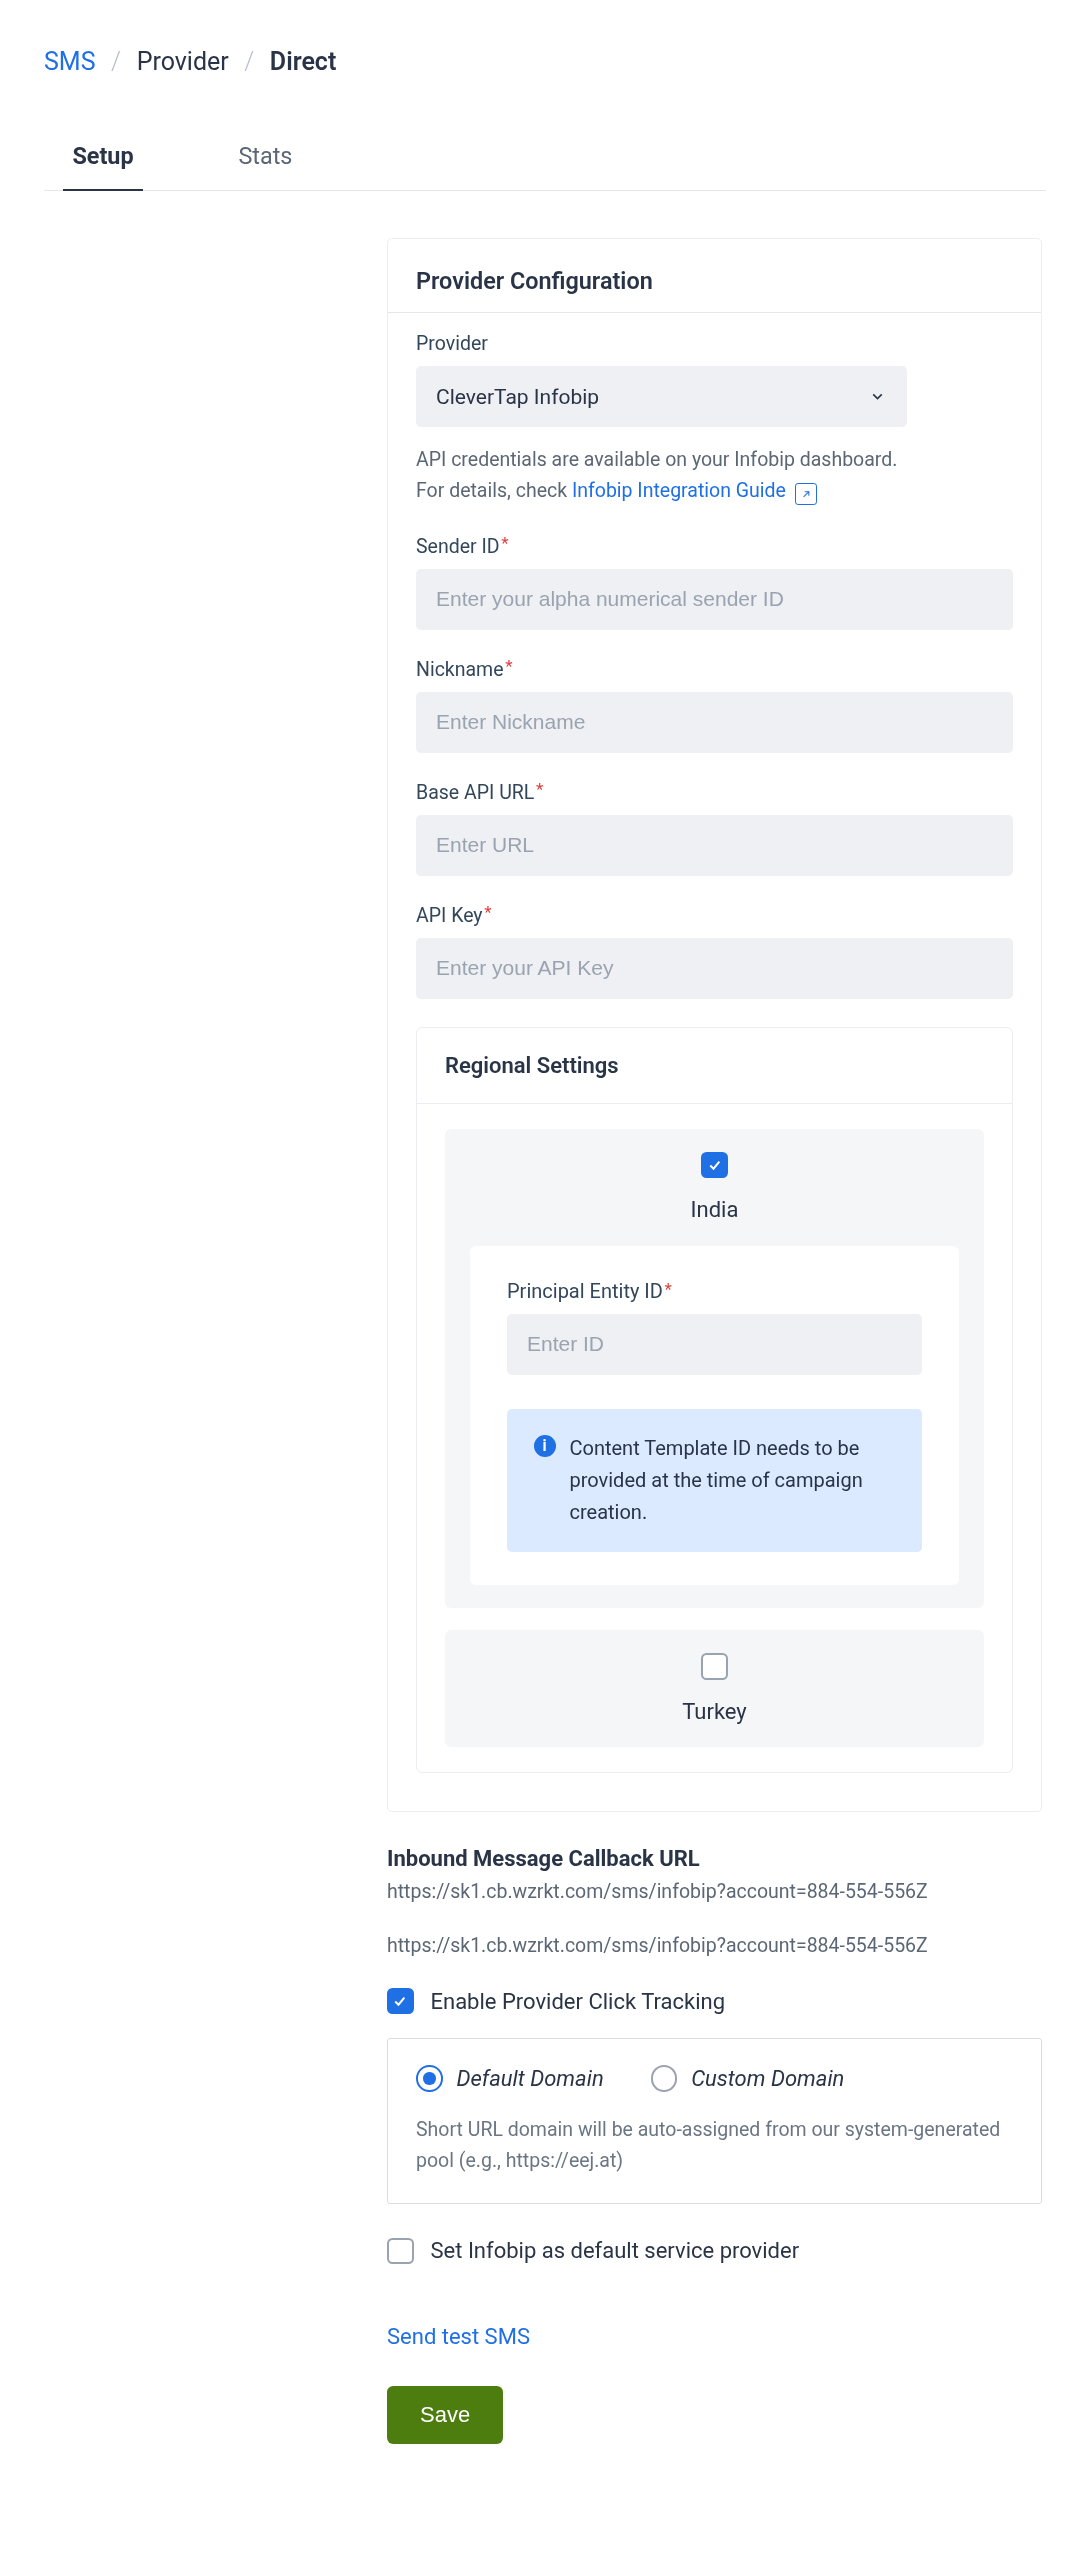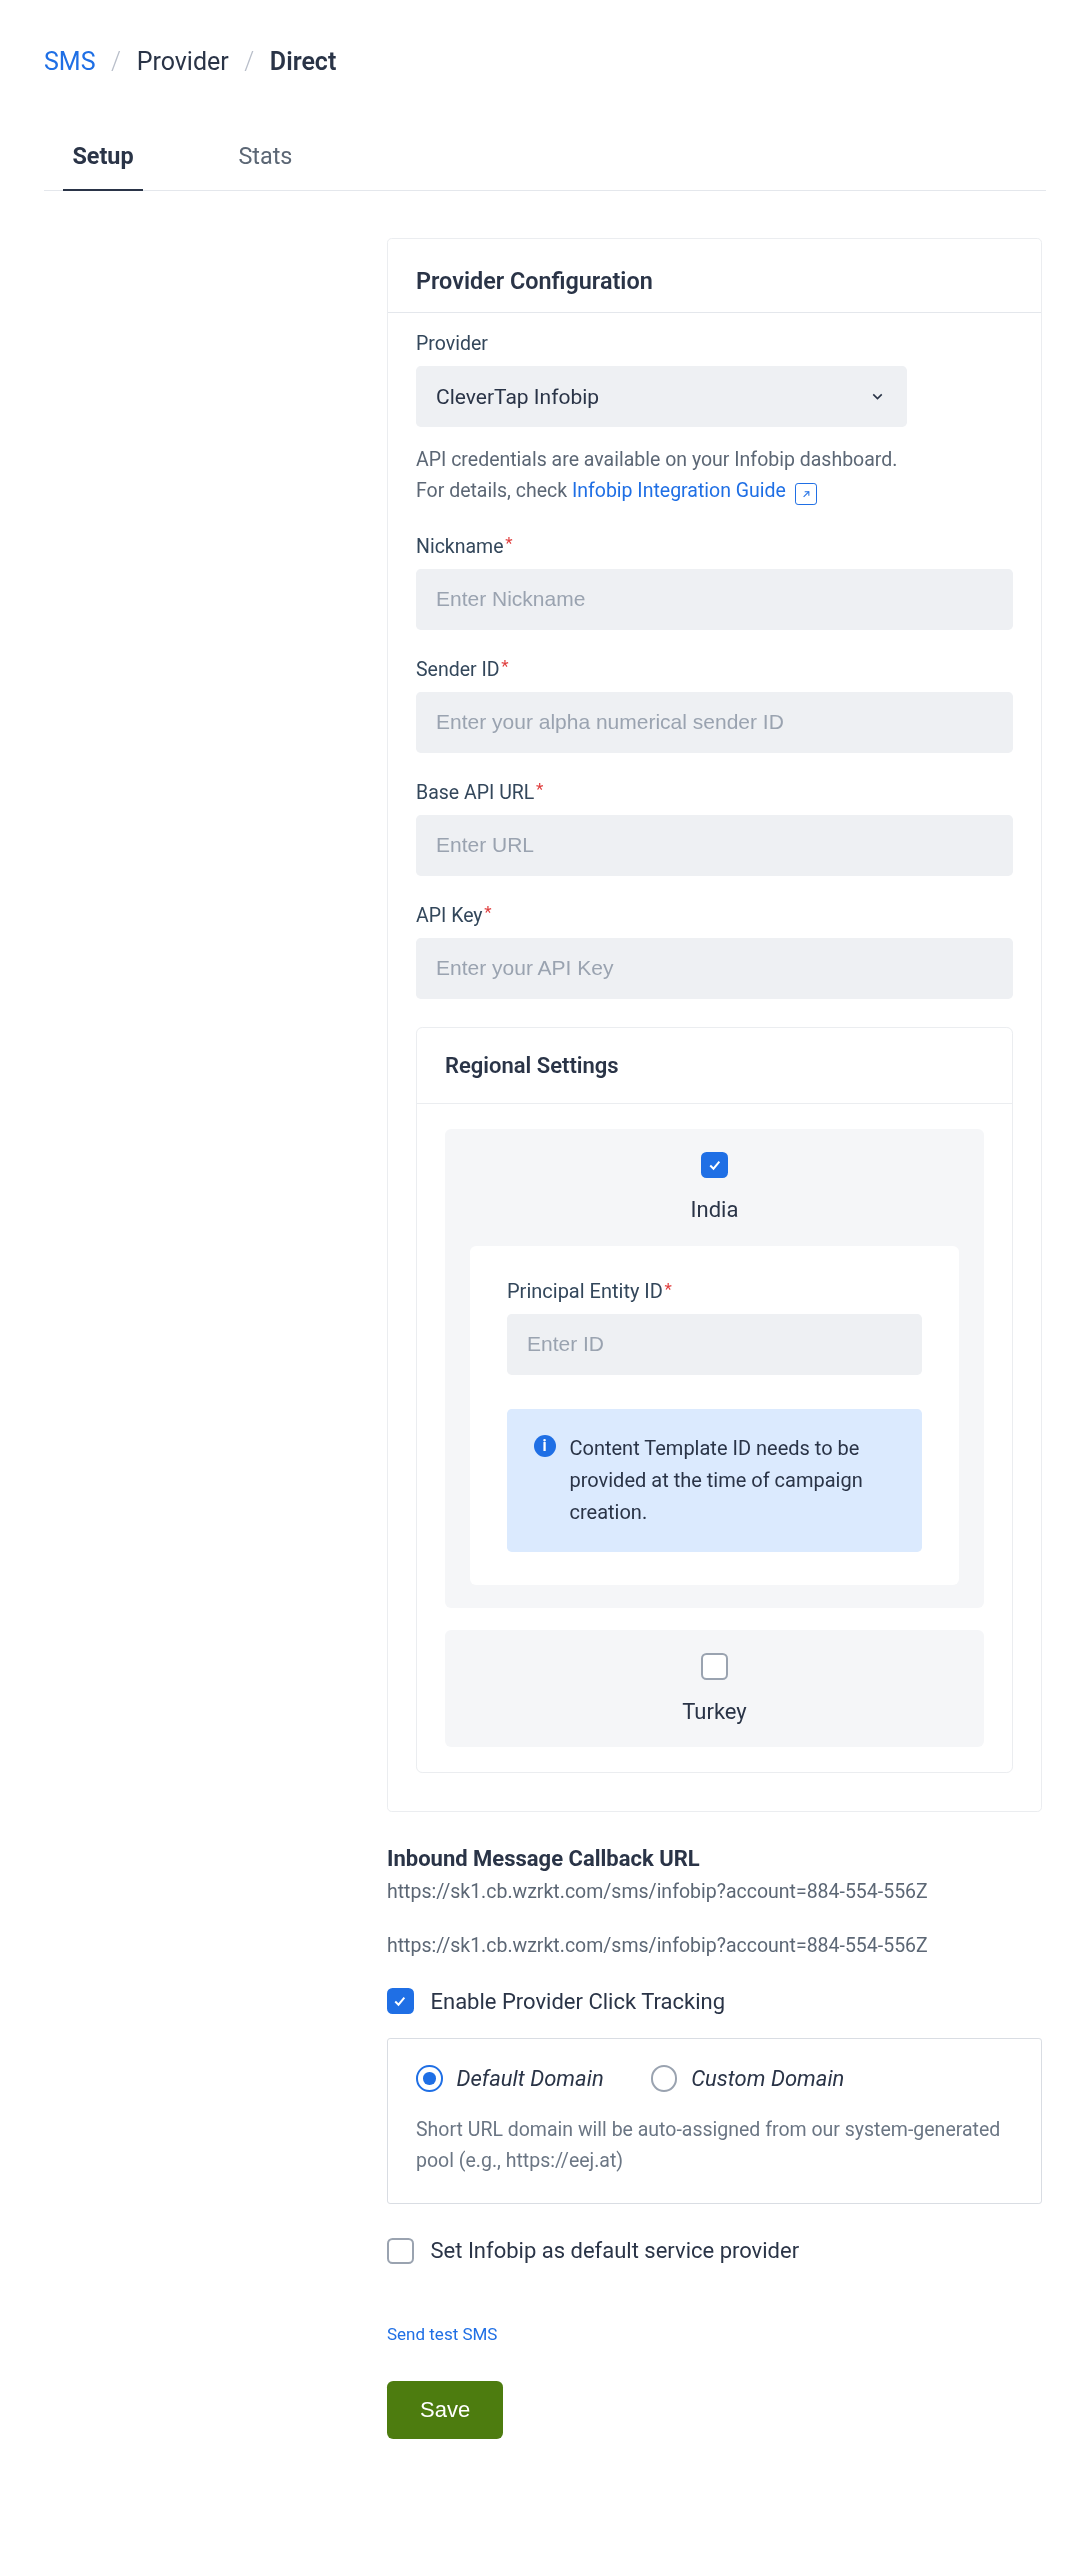--- a/index.html
+++ b/index.html
@@ -231,21 +231,21 @@
     border: 2.3px solid #9aa3b0;
     display: inline-flex; align-items: center; justify-content: center;
   }
   .radio-outer.sel { border-color: #1f6fe5; }
   .radio-inner { width: 12.5px; height: 12.5px; border-radius: 50%; background: #1f6fe5; }
   .dest-help { font-size: 19.5px; color: #6b7684; line-height: 1.6; }
 
   .send-test {
     display: inline-block;
     margin-top: 36px;
-    font-size: 17px;
+    font-size: 22px;
     color: #1f6fe5;
     cursor: pointer;
   }
 
   .save-btn {
     display: inline-flex;
     align-items: center;
     justify-content: center;
     margin-top: 37px;
     background: #4d7c0f;
@@ -301,27 +301,27 @@
               <svg viewBox="0 0 24 24" width="12.5" height="12.5">
                   <path d="M7 17 L17 7"></path>
                   <polyline points="9 7 17 7 17 15"></polyline>
                 </svg>
             </span>
           </div>
         </div>
       </div>
 
       <div class="field">
+        <span class="label req">Sender ID</span>
+        <input class="input" placeholder="Enter your alpha numerical sender ID" style="">
+      </div>
+
+      <div class="field">
         <span class="label req">Nickname</span>
         <input class="input" placeholder="Enter Nickname" style="">
-      </div>
-
-      <div class="field">
-        <span class="label req">Sender ID</span>
-        <input class="input" placeholder="Enter your alpha numerical sender ID" style="">
       </div>
 
       <div class="field">
         <span class="label req">Base API URL</span>
         <input class="input" placeholder="Enter URL" style="">
       </div>
 
       <div class="field">
         <span class="label req">API Key</span>
         <input class="input" placeholder="Enter your API Key" style="">

